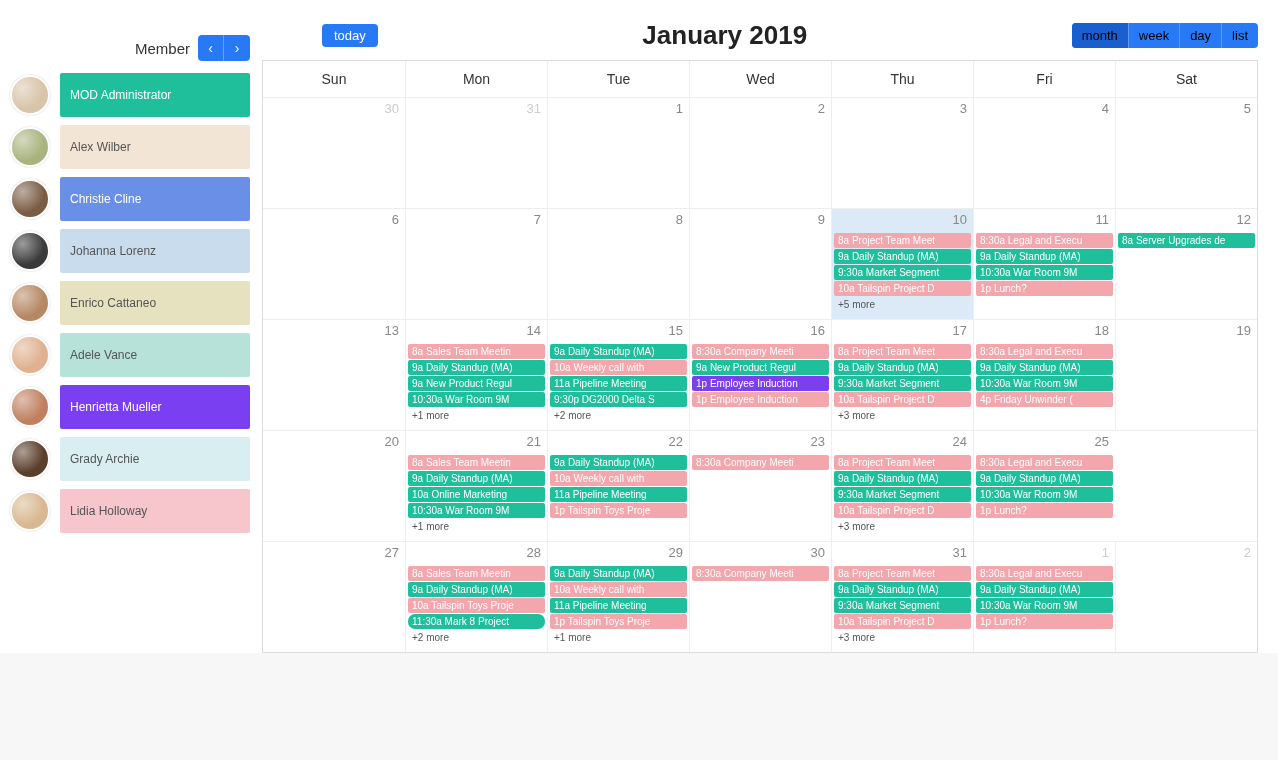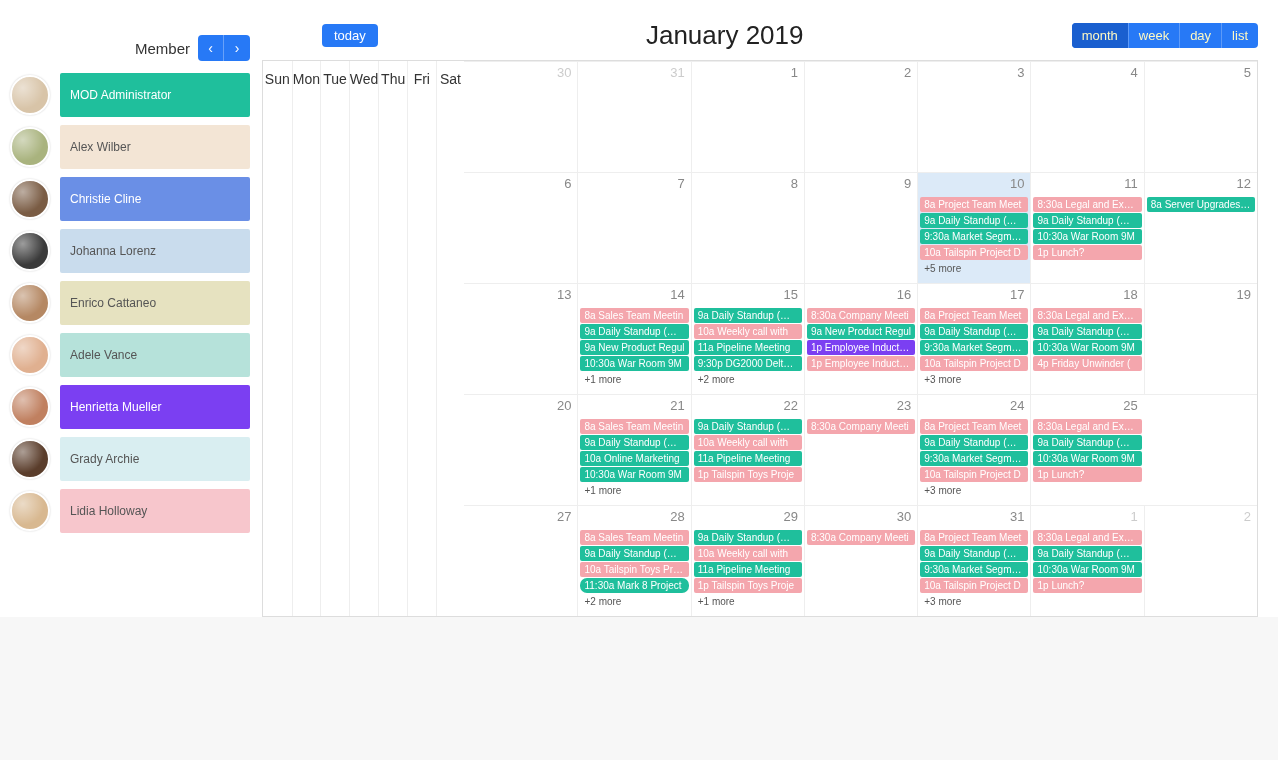--- a/index.html
+++ b/index.html
@@ -13,26 +13,26 @@
 .nav-btn:first-child { border-radius: 4px 0 0 4px; border-right: 1px solid rgba(255,255,255,.3);}
 .nav-btn:last-child { border-radius: 0 4px 4px 0; }
 .members { display: flex; flex-direction: column; gap: 8px; }
 .member { display: flex; align-items: center; gap: 10px; }
 .avatar { width: 40px; height: 40px; border-radius: 50%; background: #ccc; flex: none; border: 2px solid #fff; box-shadow: 0 0 2px rgba(0,0,0,.2); overflow: hidden; position: relative;}
 .avatar::after{content:"";position:absolute;inset:0;background:radial-gradient(circle at 30% 30%, rgba(255,255,255,.5), transparent 60%);}
 .member-chip { flex: 1; height: 44px; display: flex; align-items: center; padding: 0 10px; font-size: 12px; color: #333; border-radius: 2px; }
 .main { flex: 1; display: flex; flex-direction: column; padding-left: 12px; }
 .toolbar { display: flex; align-items: center; height: 30px; margin-bottom: 10px;}
 .today-btn { background: #2779f6; color: #fff; padding: 4px 12px; border-radius: 4px; font-size: 13px; cursor: pointer; margin-left: 60px;}
-.title { flex: 1; text-align: center; font-size: 26px; font-weight: 400; color: #222;}
+.title { flex: 1; text-align: center; font-size: 26px; font-weight: 700; color: #222;}
 .view-switch { display: flex; background: #2779f6; border-radius: 4px; overflow: hidden; }
-.view-switch span { color: #fef9c3; padding: 5px 10px; font-size: 13px; cursor: pointer; }
+.view-switch span { color: #000000; padding: 5px 10px; font-size: 13px; cursor: pointer; }
 .view-switch span.active { background: #1a5fcf;}
 .view-switch span + span { border-left: 1px solid rgba(255,255,255,.25);}
-.calendar { flex: 1; display: flex; flex-direction: row; border: 1px solid #ddd; }
+.calendar { flex: 1; display: flex; flex-direction: column; border: 1px solid #ddd; }
 .dow { display: grid; grid-template-columns: repeat(7, 1fr); }
 .dow div { text-align: center; padding: 10px 0; font-size: 14px; color: #333; border-left: 1px solid #eee;}
 .dow div:first-child{border-left:none;}
 .weeks { display: flex; flex-direction: column; }
 .week { display: grid; grid-template-columns: repeat(7, 1fr); border-top: 1px solid #eee; }
 .day { min-height: 110px; border-left: 1px solid #eee; padding: 2px; position: relative; overflow: hidden;}
 .day:first-child{border-left:none;}
 .daynum { position: absolute; top: 3px; right: 6px; color: #888; font-size: 13px;}
 .events { margin-top: 22px; display: flex; flex-direction: column; gap: 1px;}
 .event { font-size: 10px; padding: 2px 4px; color: #fff; border-radius: 2px; white-space: nowrap; overflow: hidden; text-overflow: ellipsis;}

